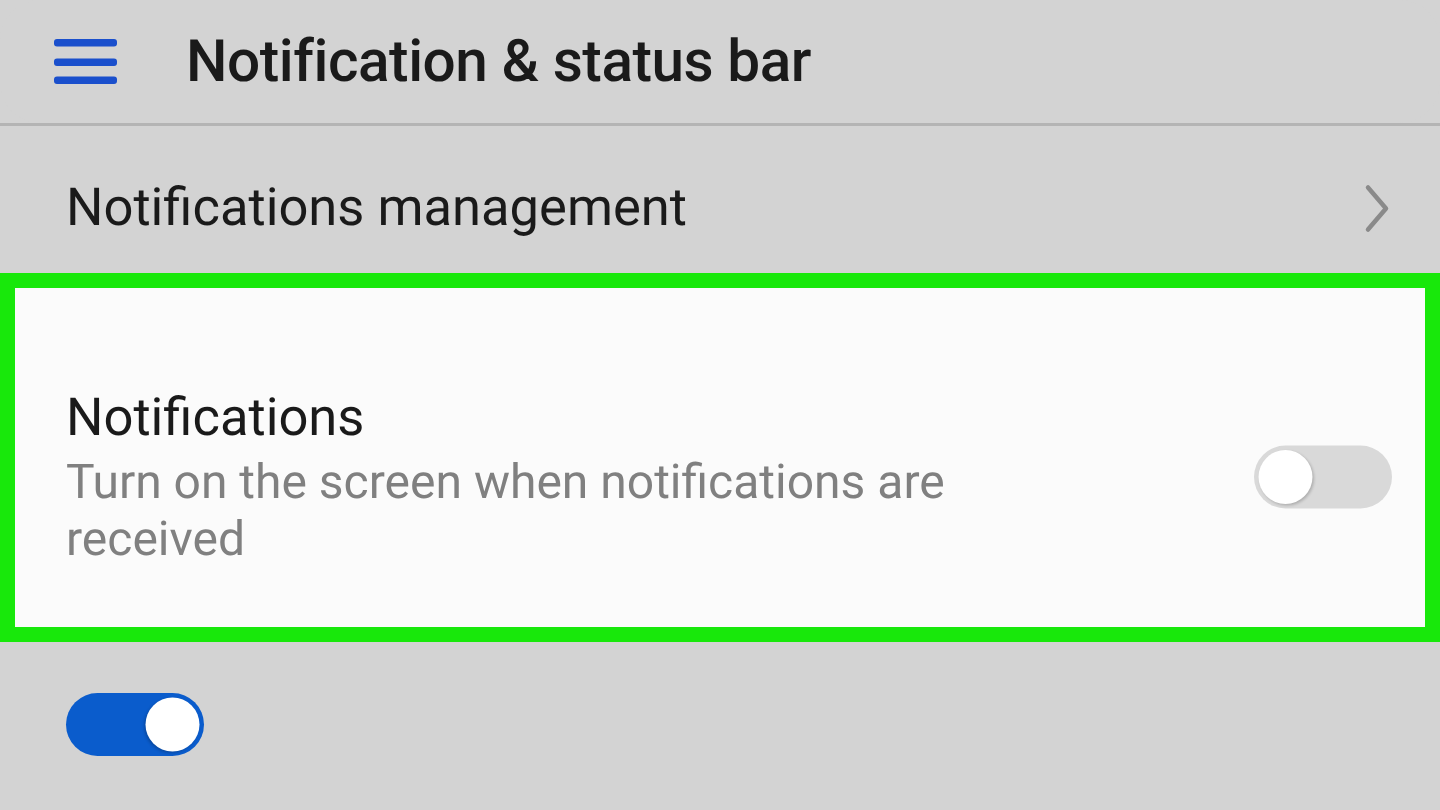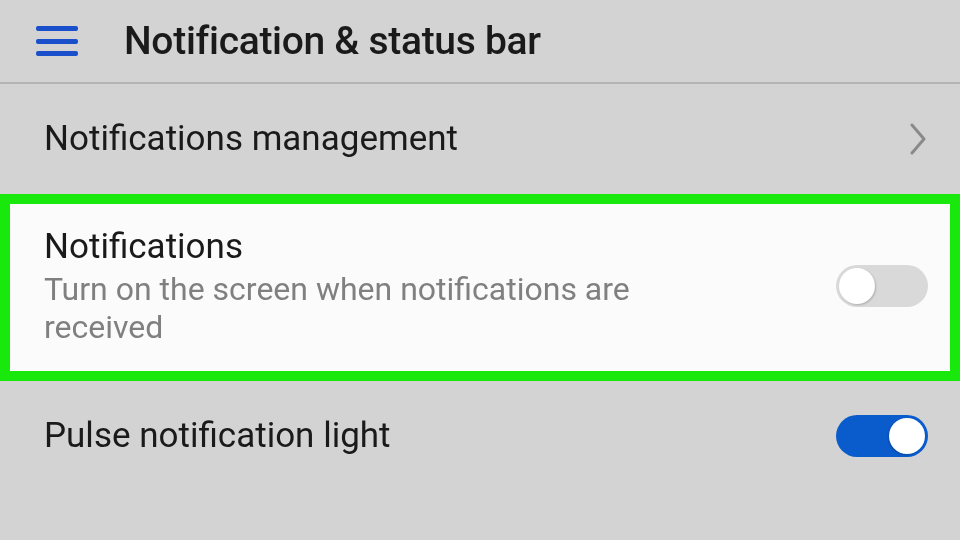--- a/index.html
+++ b/index.html
@@ -70,22 +70,23 @@
 
     .highlighted-wrapper {
       padding: 0;
       border: 10px solid #18e80b;
       background: #fbfbfb;
     }
     .highlighted-row {
       display: flex;
       align-items: center;
       justify-content: space-between;
-      padding: 22px 22px 24px 34px;
+      padding: 22px 22px 39px 34px;
       background: #fbfbfb;
+      margin-top: 44px;
     }
     .highlighted-row .text-block { flex: 1; padding-right: 20px; }
     .row-title {
       font-size: 35px;
       font-weight: 400;
       color: #1a1a1a;
       line-height: 1.2;
       margin-bottom: 2px;
     }
     .row-sub {
@@ -121,21 +122,21 @@
       box-shadow: 1px 1px 2px rgba(0,0,0,0.2);
     }
     .toggle.on {
       background: #0a5ccc;
     }
     .toggle.on .knob {
       right: 3px;
       box-shadow: -1px 1px 2px rgba(0,0,0,0.2);
     }
 
-    .row-mgmt { padding-top: 34px; padding-bottom: 34px; gap: 25px; }
+    .row-mgmt { padding-top: 34px; padding-bottom: 22px; gap: 25px; }
     .row-pulse { padding-top: 34px; padding-bottom: 12px; }
   </style>
 </head>
 <body>
 
 <div class="header">
   <div class="hamburger-icon">
     <span></span>
       <span></span>
       <span></span>
@@ -157,17 +158,16 @@
       <div class="row-title">Notifications</div>
       <div class="row-sub">Turn on the screen when notifications are received</div>
     </div>
     <div class="toggle off">
       <div class="knob"></div>
     </div>
   </div>
 </div>
 
 <div class="row row-pulse">
-  <div class="row-label">Pulse notification light</div>
   <div class="toggle on">
     <div class="knob"></div>
   </div>
 </div>
 
 </body></html>

